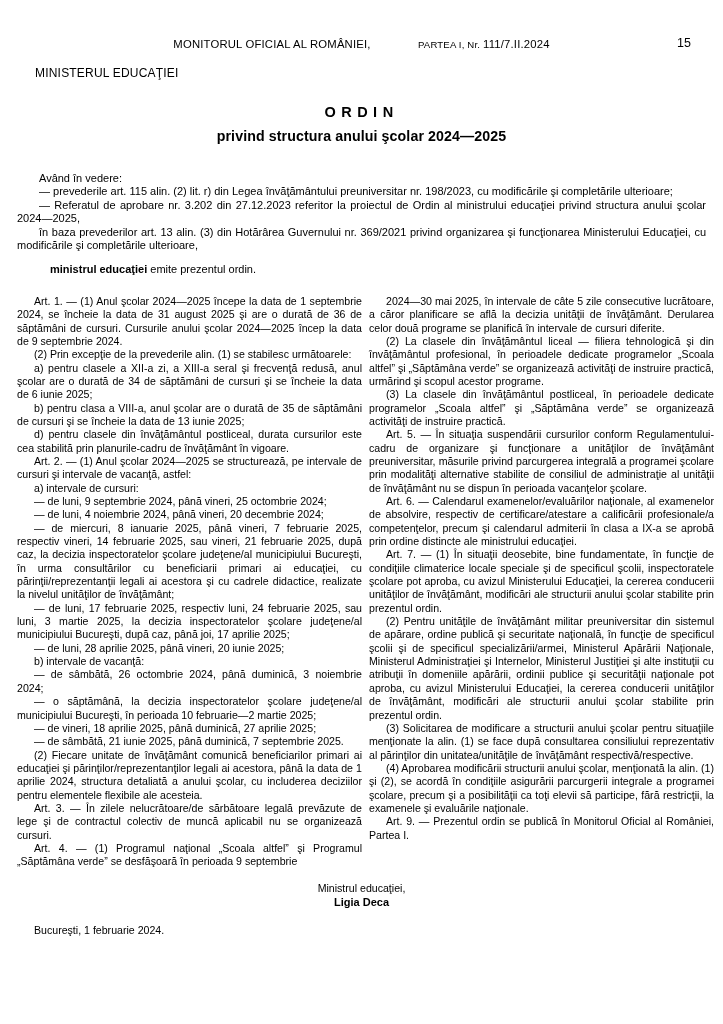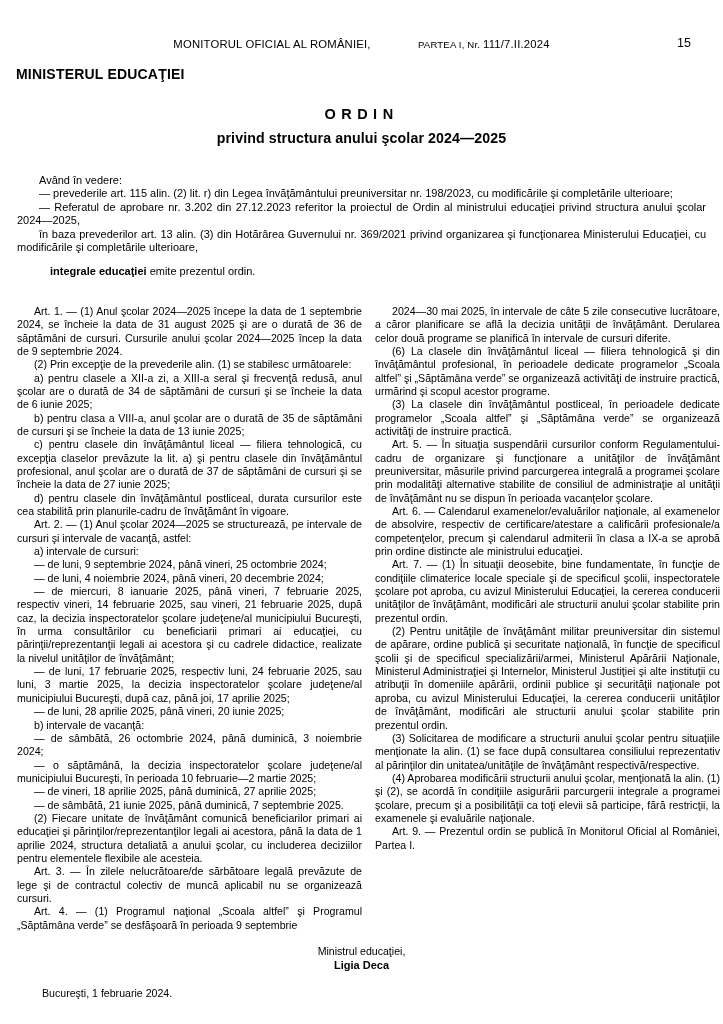--- a/index.html
+++ b/index.html
@@ -47,25 +47,24 @@
   .page-number {
     position: absolute;
     right: 18px;
     top: -2px;
     font-size: 12.5px;
     font-weight: 400;
   }
 
   
   .ministry {
-    font-size: 14px;
+    font-size: 12px;
     margin-top: -6px;
-    margin-left: 2px;
+    margin-left: 21px;
     letter-spacing: 0.2px;
-    font-weight: bold;
   }
 
   
   .order-title {
     text-align: center;
     font-size: 14.5px;
     font-weight: bold;
     letter-spacing: 5.5px;
     margin-top: 24px;
   }
@@ -93,23 +92,23 @@
     text-indent: 33px;
     margin-top: 11px;
   }
   .preamble b {
     font-weight: bold;
   }
 
   
   .columns {
     display: flex;
-    margin-top: 26px;
+    margin-top: 18px;
     padding: 0 3px;
-    gap: 13px;
+    gap: 7px;
   }
   .col {
     width: 345px;
     flex: 0 0 345px;
     font-size: 10.6px;
     line-height: 13.35px;
     text-align: justify;
   }
   .col p {
     margin: 0;
@@ -124,21 +123,21 @@
     line-height: 14px;
   }
   .signature .name {
     font-weight: bold;
     font-size: 11px;
   }
 
   
   .issue-meta {
     margin-top: 14px;
-    margin-left: 28px;
+    margin-left: 20px;
     font-size: 10.6px;
     line-height: 14.5px;
   }
 </style>
 </head>
 <body>
 
 <div class="page">
 
   <div class="running-head">
@@ -149,50 +148,49 @@
   <div class="ministry">MINISTERUL EDUCAŢIEI</div>
 
   <div class="order-title">ORDIN</div>
   <div class="order-subtitle">privind structura anului şcolar 2024—2025</div>
 
   <div class="preamble">
     <p>Având în vedere:</p>
     <p>— prevederile art. 115 alin. (2) lit. r) din Legea învăţământului preuniversitar nr. 198/2023, cu modificările şi completările ulterioare;</p>
     <p>— Referatul de aprobare nr. 3.202 din 27.12.2023 referitor la proiectul de Ordin al ministrului educaţiei privind structura anului şcolar 2024—2025,</p>
     <p>în baza prevederilor art. 13 alin. (3) din Hotărârea Guvernului nr. 369/2021 privind organizarea şi funcţionarea Ministerului Educaţiei, cu modificările şi completările ulterioare,</p>
-    <p class="emit"><b>integrale educaţiei</b><span> emite prezentul ordin.</span></p>
+    <p class="emit"><b>ministrul educaţiei</b><span> emite prezentul ordin.</span></p>
   </div>
 
   <div class="columns">
     <div class="col" id="left-col">
         <p>Art. 1. — (1) Anul şcolar 2024—2025 începe la data de 1 septembrie 2024, se încheie la data de 31 august 2025 şi are o durată de 36 de săptămâni de cursuri. Cursurile anului şcolar 2024—2025 încep la data de 9 septembrie 2024.</p>
         <p>(2) Prin excepţie de la prevederile alin. (1) se stabilesc următoarele:</p>
         <p>a) pentru clasele a XII-a zi, a XIII-a seral şi frecvenţă redusă, anul şcolar are o durată de 34 de săptămâni de cursuri şi se încheie la data de 6 iunie 2025;</p>
         <p>b) pentru clasa a VIII-a, anul şcolar are o durată de 35 de săptămâni de cursuri şi se încheie la data de 13 iunie 2025;</p>
-        <p>c) pentru clasele din învăţământul liceal — filiera tehnologică, cu excepţia claselor prevăzute la lit. a) şi pentru clasele din învăţământul profesional, anul şcolar are o durată de 37 de săptămâni de cursuri şi se încheie la data de 27 iunie 2025;</p>
         <p>d) pentru clasele din învăţământul postliceal, durata cursurilor este cea stabilită prin planurile-cadru de învăţământ în vigoare.</p>
         <p>Art. 2. — (1) Anul şcolar 2024—2025 se structurează, pe intervale de cursuri şi intervale de vacanţă, astfel:</p>
         <p>a) intervale de cursuri:</p>
         <p>— de luni, 9 septembrie 2024, până vineri, 25 octombrie 2024;</p>
         <p>— de luni, 4 noiembrie 2024, până vineri, 20 decembrie 2024;</p>
         <p>— de miercuri, 8 ianuarie 2025, până vineri, 7 februarie 2025, respectiv vineri, 14 februarie 2025, sau vineri, 21 februarie 2025, după caz, la decizia inspectoratelor şcolare judeţene/al municipiului Bucureşti, în urma consultărilor cu beneficiarii primari ai educaţiei, cu părinţii/reprezentanţii legali ai acestora şi cu cadrele didactice, realizate la nivelul unităţilor de învăţământ;</p>
         <p>— de luni, 17 februarie 2025, respectiv luni, 24 februarie 2025, sau luni, 3 martie 2025, la decizia inspectoratelor şcolare judeţene/al municipiului Bucureşti, după caz, până joi, 17 aprilie 2025;</p>
         <p>— de luni, 28 aprilie 2025, până vineri, 20 iunie 2025;</p>
         <p>b) intervale de vacanţă:</p>
         <p>— de sâmbătă, 26 octombrie 2024, până duminică, 3 noiembrie 2024;</p>
         <p>— o săptămână, la decizia inspectoratelor şcolare judeţene/al municipiului Bucureşti, în perioada 10 februarie—2 martie 2025;</p>
         <p>— de vineri, 18 aprilie 2025, până duminică, 27 aprilie 2025;</p>
         <p>— de sâmbătă, 21 iunie 2025, până duminică, 7 septembrie 2025.</p>
         <p>(2) Fiecare unitate de învăţământ comunică beneficiarilor primari ai educaţiei şi părinţilor/reprezentanţilor legali ai acestora, până la data de 1 aprilie 2024, structura detaliată a anului şcolar, cu includerea deciziilor pentru elementele flexibile ale acesteia.</p>
         <p>Art. 3. — În zilele nelucrătoare/de sărbătoare legală prevăzute de lege şi de contractul colectiv de muncă aplicabil nu se organizează cursuri.</p>
         <p>Art. 4. — (1) Programul naţional „Scoala altfel” şi Programul „Săptămâna verde” se desfăşoară în perioada 9 septembrie</p>
       </div>
     <div class="col" id="right-col">
         <p>2024—30 mai 2025, în intervale de câte 5 zile consecutive lucrătoare, a căror planificare se află la decizia unităţii de învăţământ. Derularea celor două programe se planifică în intervale de cursuri diferite.</p>
-        <p>(6) La clasele din învăţământul liceal — filiera tehnologică şi din învăţământul profesional, în perioadele dedicate programelor „Scoala altfel” şi „Săptămâna verde” se organizează activităţi de instruire practică, urmărind şi scopul acestor programe.</p>
+        <p>(2) La clasele din învăţământul liceal — filiera tehnologică şi din învăţământul profesional, în perioadele dedicate programelor „Scoala altfel” şi „Săptămâna verde” se organizează activităţi de instruire practică, urmărind şi scopul acestor programe.</p>
         <p>(3) La clasele din învăţământul postliceal, în perioadele dedicate programelor „Scoala altfel” şi „Săptămâna verde” se organizează activităţi de instruire practică.</p>
         <p>Art. 5. — În situaţia suspendării cursurilor conform Regulamentului-cadru de organizare şi funcţionare a unităţilor de învăţământ preuniversitar, măsurile privind parcurgerea integrală a programei şcolare prin modalităţi alternative stabilite de consiliul de administraţie al unităţii de învăţământ nu se dispun în perioada vacanţelor şcolare.</p>
         <p>Art. 6. — Calendarul examenelor/evaluărilor naţionale, al examenelor de absolvire, respectiv de certificare/atestare a calificării profesionale/a competenţelor, precum şi calendarul admiterii în clasa a IX-a se aprobă prin ordine distincte ale ministrului educaţiei.</p>
         <p>Art. 7. — (1) În situaţii deosebite, bine fundamentate, în funcţie de condiţiile climaterice locale speciale şi de specificul şcolii, inspectoratele şcolare pot aproba, cu avizul Ministerului Educaţiei, la cererea conducerii unităţilor de învăţământ, modificări ale structurii anului şcolar stabilite prin prezentul ordin.</p>
         <p>(2) Pentru unităţile de învăţământ militar preuniversitar din sistemul de apărare, ordine publică şi securitate naţională, în funcţie de specificul şcolii şi de specificul specializării/armei, Ministerul Apărării Naţionale, Ministerul Administraţiei şi Internelor, Ministerul Justiţiei şi alte instituţii cu atribuţii în domeniile apărării, ordinii publice şi securităţii naţionale pot aproba, cu avizul Ministerului Educaţiei, la cererea conducerii unităţilor de învăţământ, modificări ale structurii anului şcolar stabilite prin prezentul ordin.</p>
         <p>(3) Solicitarea de modificare a structurii anului şcolar pentru situaţiile menţionate la alin. (1) se face după consultarea consiliului reprezentativ al părinţilor din unitatea/unităţile de învăţământ respectivă/respective.</p>
         <p>(4) Aprobarea modificării structurii anului şcolar, menţionată la alin. (1) şi (2), se acordă în condiţiile asigurării parcurgerii integrale a programei şcolare, precum şi a posibilităţii ca toţi elevii să participe, fără restricţii, la examenele şi evaluările naţionale.</p>
         <p>Art. 9. — Prezentul ordin se publică în Monitorul Oficial al României, Partea I.</p>
       </div>
   </div>

